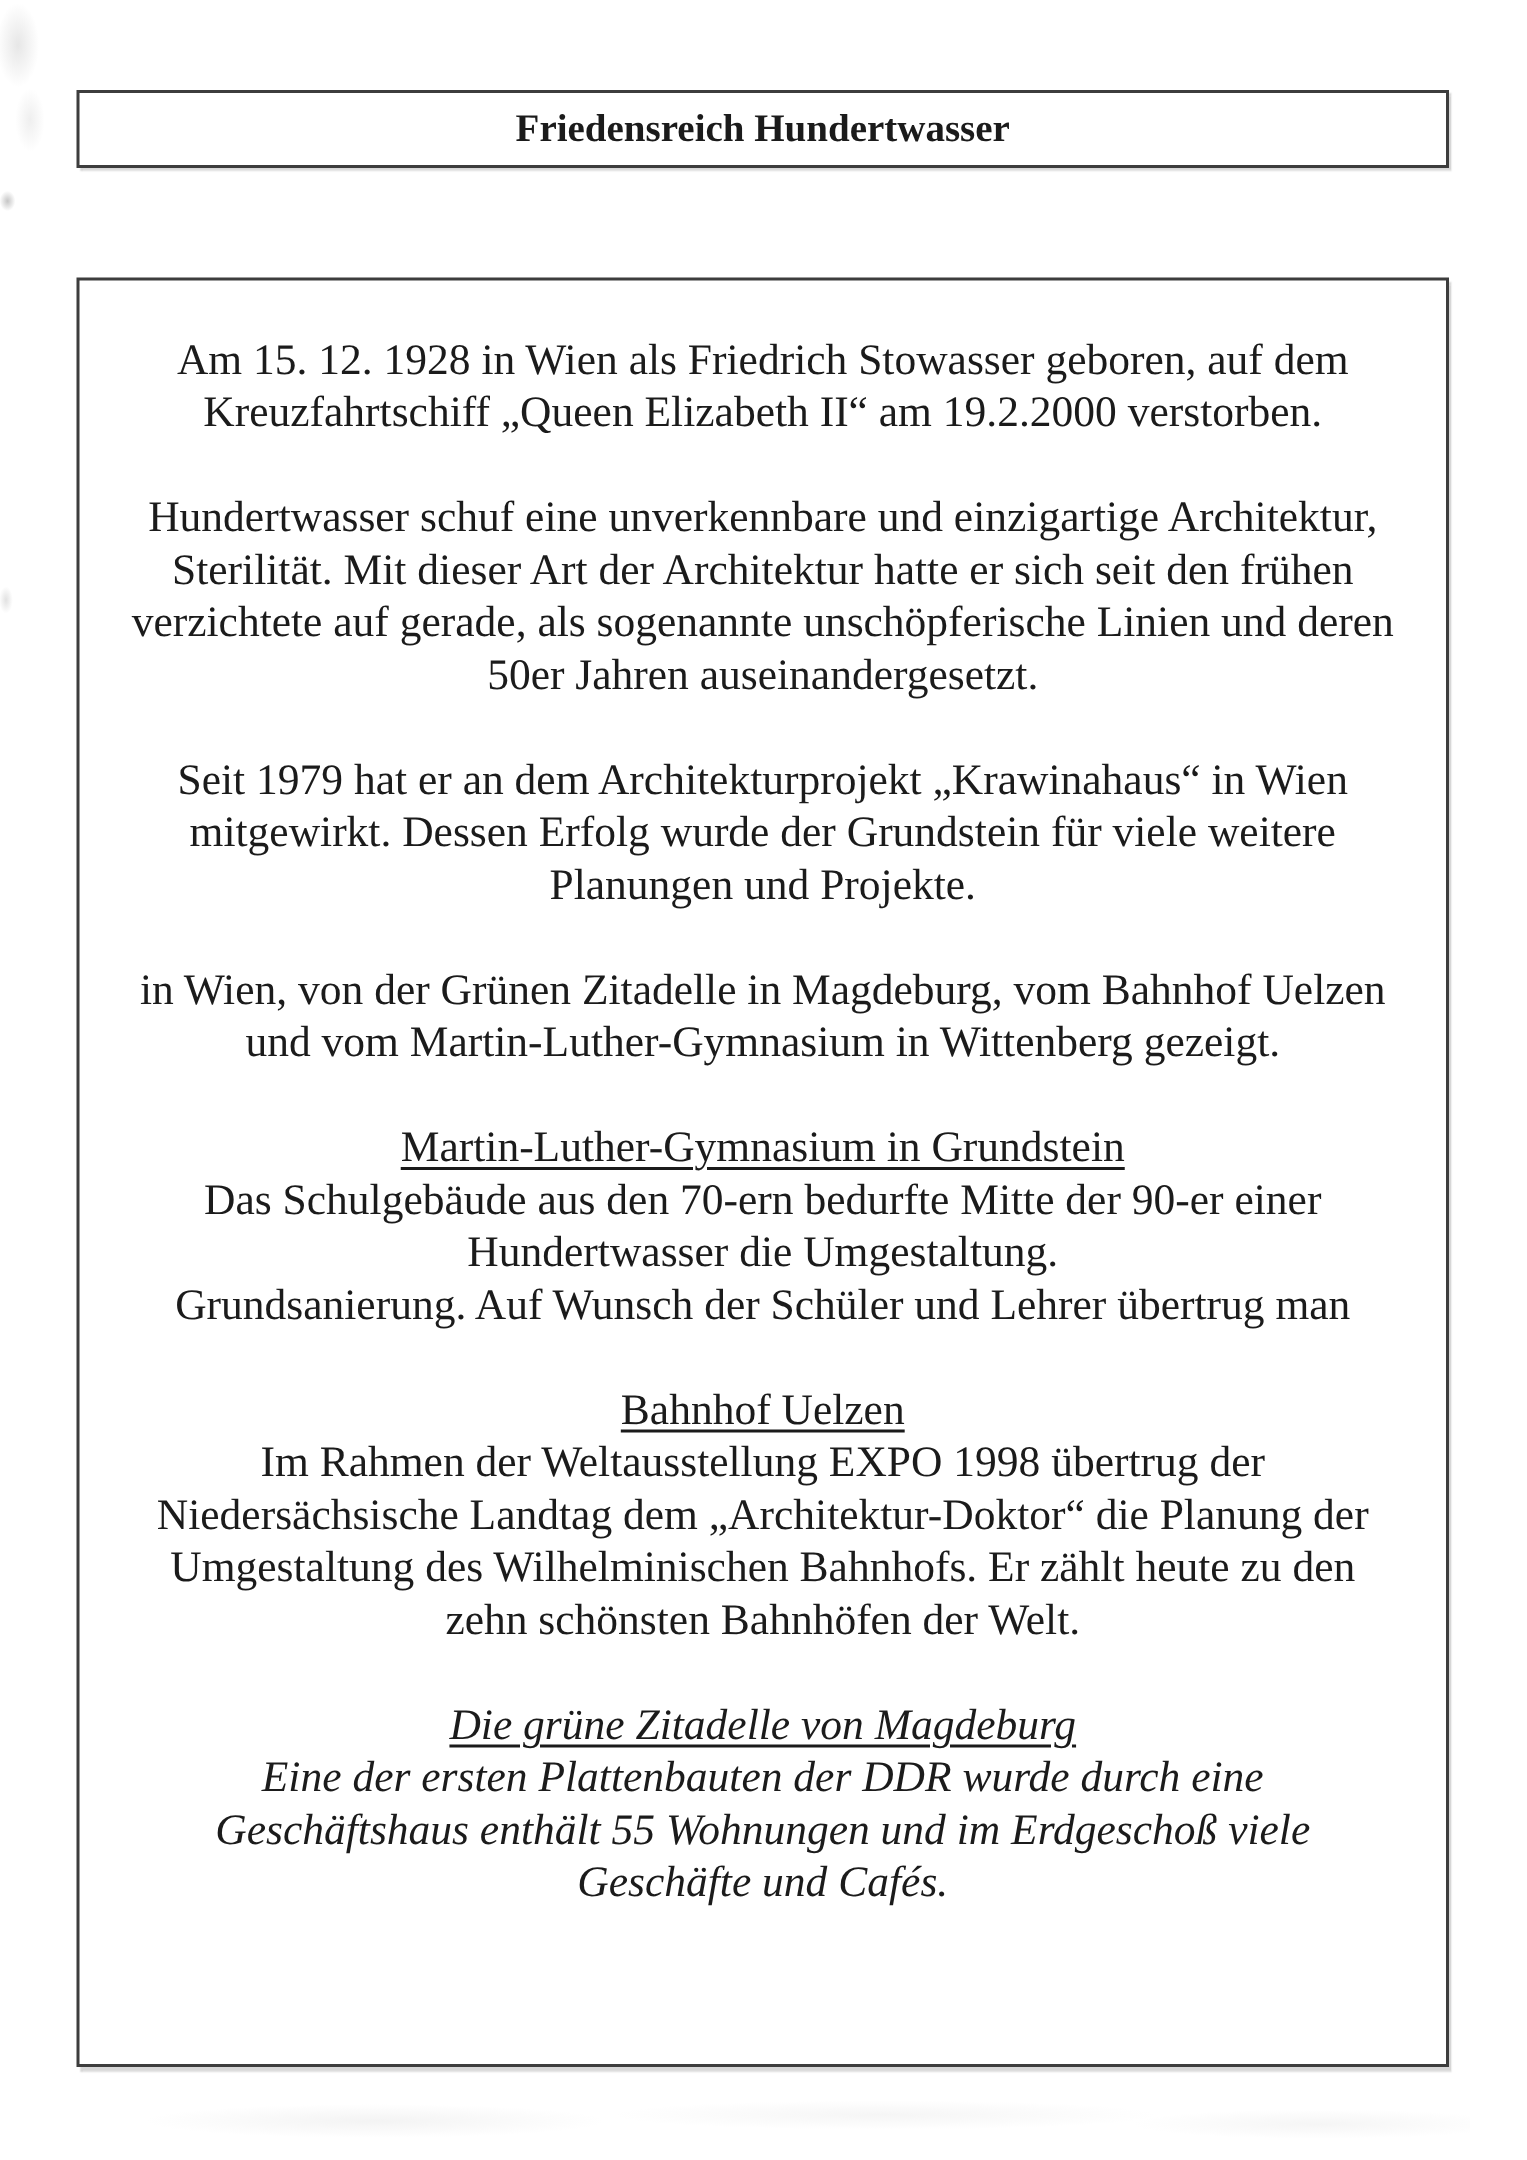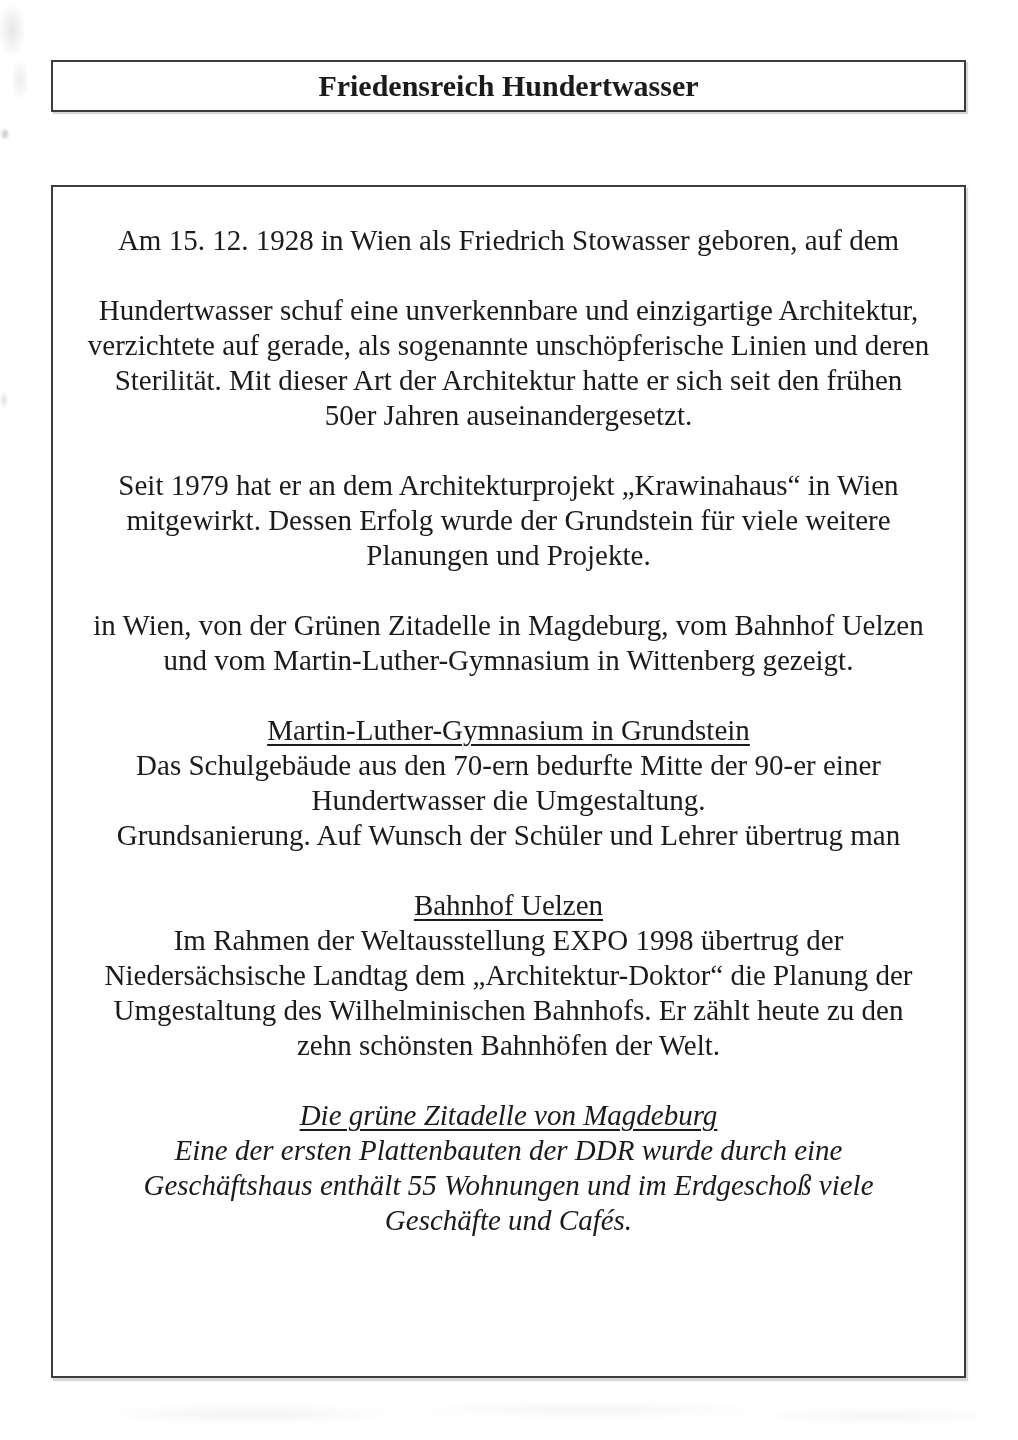--- a/index.html
+++ b/index.html
@@ -24,21 +24,21 @@
     height: 52px;
     box-sizing: border-box;
     border: 2px solid #3d3d3d;
     background: #ffffff;
     display: flex;
     align-items: center;
     justify-content: center;
     box-shadow: 2px 2px 1px rgba(140,140,140,0.35);
   }
   .title-text {
-    font-size: 30px;
+    font-size: 26px;
     font-weight: bold;
     line-height: 1;
     white-space: nowrap;
   }
   .content-box {
     position: absolute;
     left: 51px;
     top: 185px;
     width: 915px;
     height: 1193px;
@@ -104,26 +104,27 @@
   <div class="artifact artifact-bottom"></div>
 
   <div class="title-box">
     <span class="title-text">Friedensreich Hundertwasser</span>
   </div>
 
   <div class="content-box">
 
     <p class="section">
       <span class="line">Am 15. 12. 1928 in Wien als Friedrich Stowasser geboren, auf dem</span>
+      <span class="line">Kreuzfahrtschiff „Queen Elizabeth II“ am 19.2.2000 verstorben.</span>
     </p>
 
     <p class="section">
       <span class="line">Hundertwasser schuf eine unverkennbare und einzigartige Architektur,</span>
+      <span class="line">Sterilität. Mit dieser Art der Architektur hatte er sich seit den frühen</span>
       <span class="line">verzichtete auf gerade, als sogenannte unschöpferische Linien und deren</span>
-      <span class="line">Sterilität. Mit dieser Art der Architektur hatte er sich seit den frühen</span>
       <span class="line">50er Jahren auseinandergesetzt.</span>
     </p>
 
     <p class="section">
       <span class="line">Seit 1979 hat er an dem Architekturprojekt „Krawinahaus“ in Wien</span>
       <span class="line">mitgewirkt. Dessen Erfolg wurde der Grundstein für viele weitere</span>
       <span class="line">Planungen und Projekte.</span>
     </p>
 
     <p class="section">

